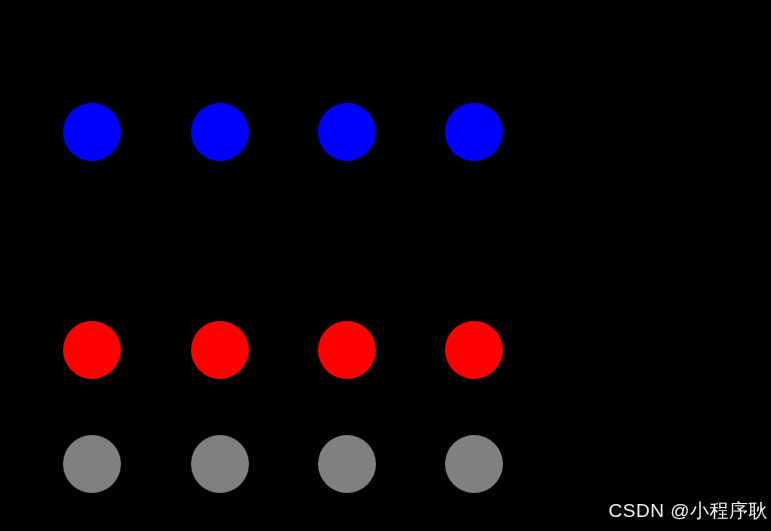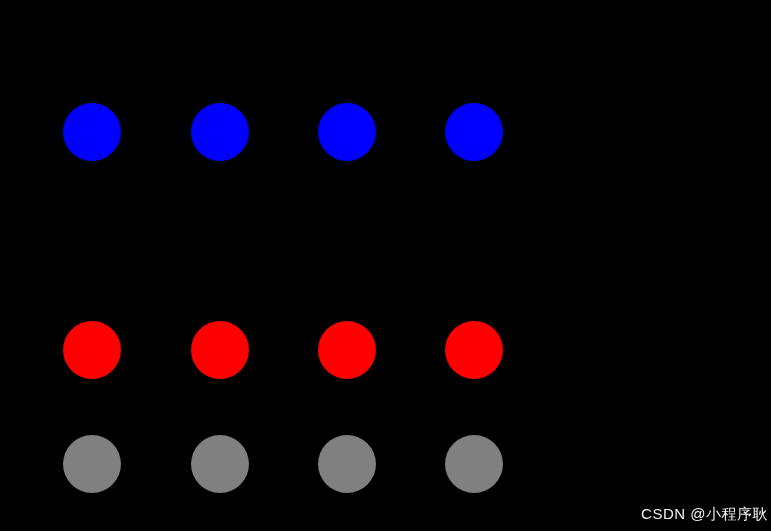--- a/index.html
+++ b/index.html
@@ -20,21 +20,21 @@
     inset: 0;
   }
   .dot {
     position: absolute;
     border-radius: 50%;
   }
   .watermark {
     position: absolute;
     right: 3px;
     bottom: 7px;
-    font-size: 15px;
+    font-size: 19px;
     letter-spacing: 0.5px;
     color: #f2f2f2;
     user-select: none;
     white-space: nowrap;
     margin-left: 32px;
   }
 </style>
 </head>
 <body>
 

